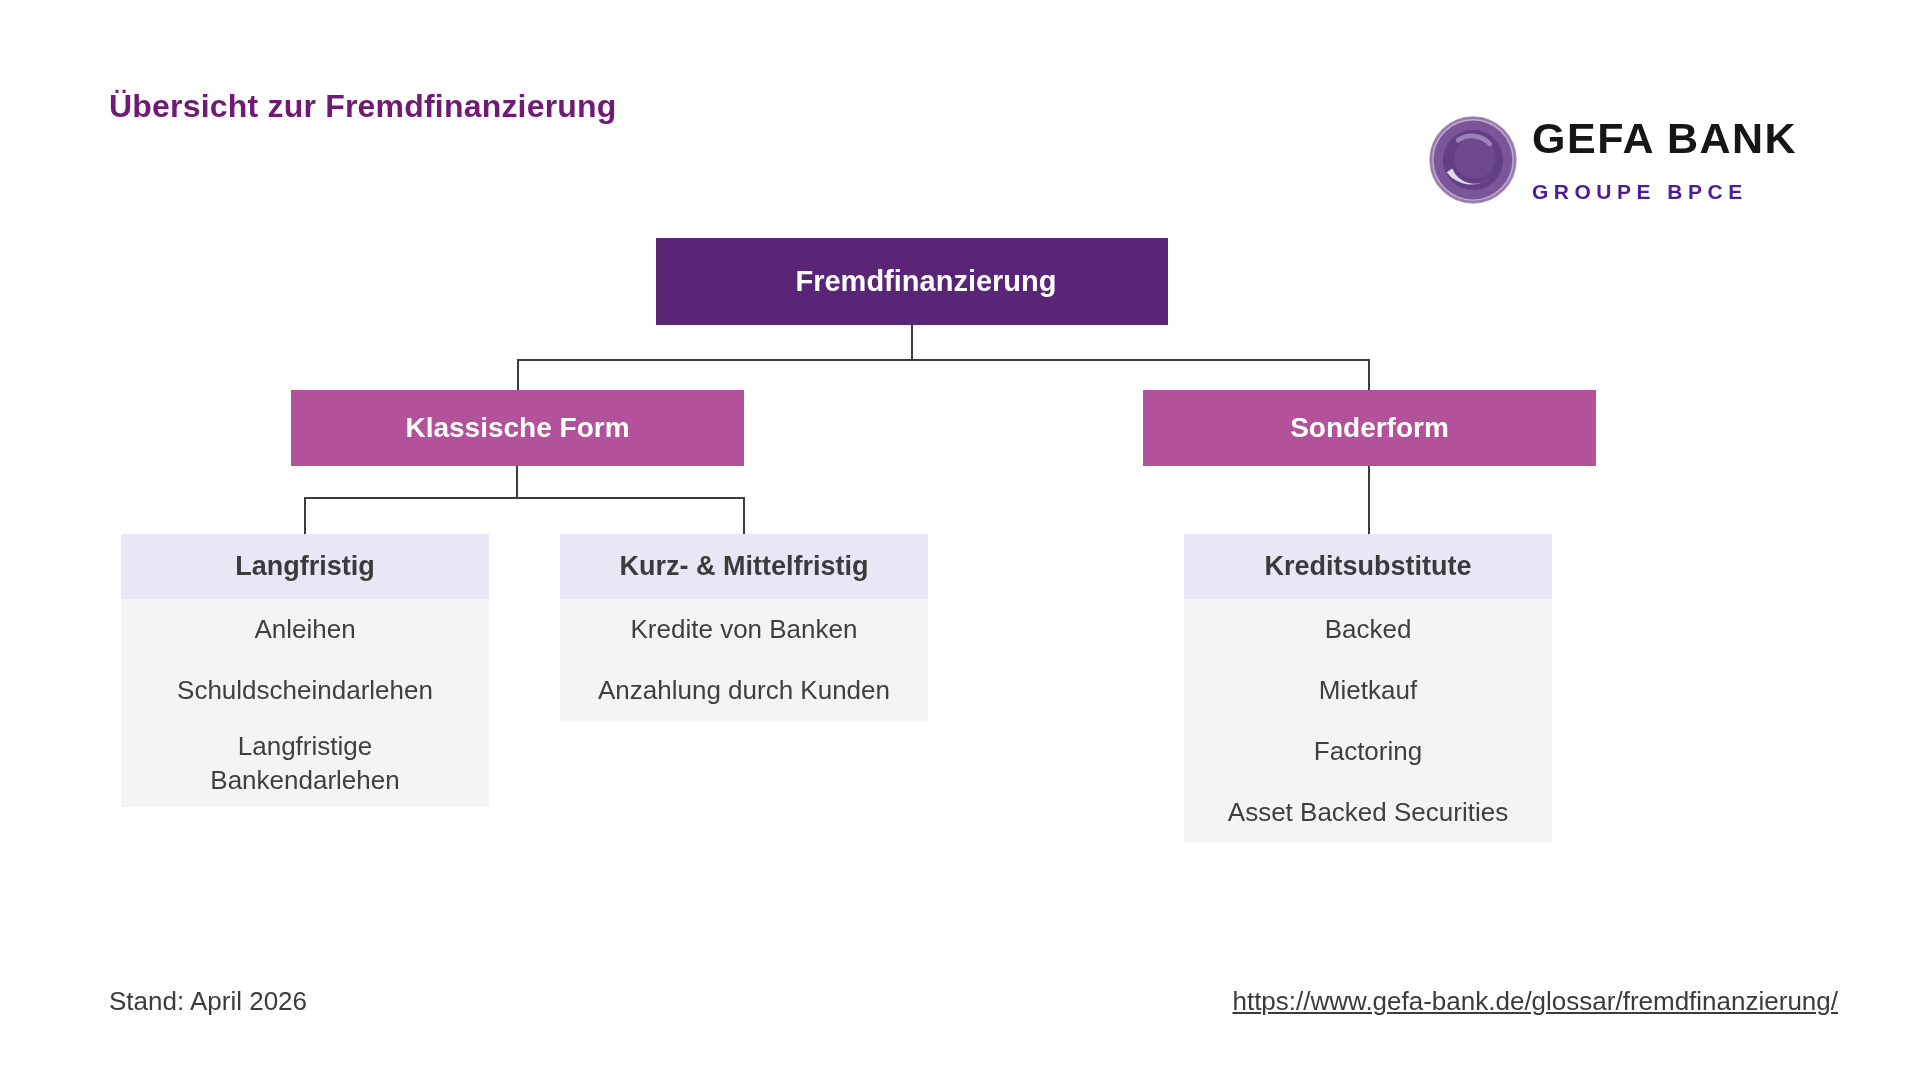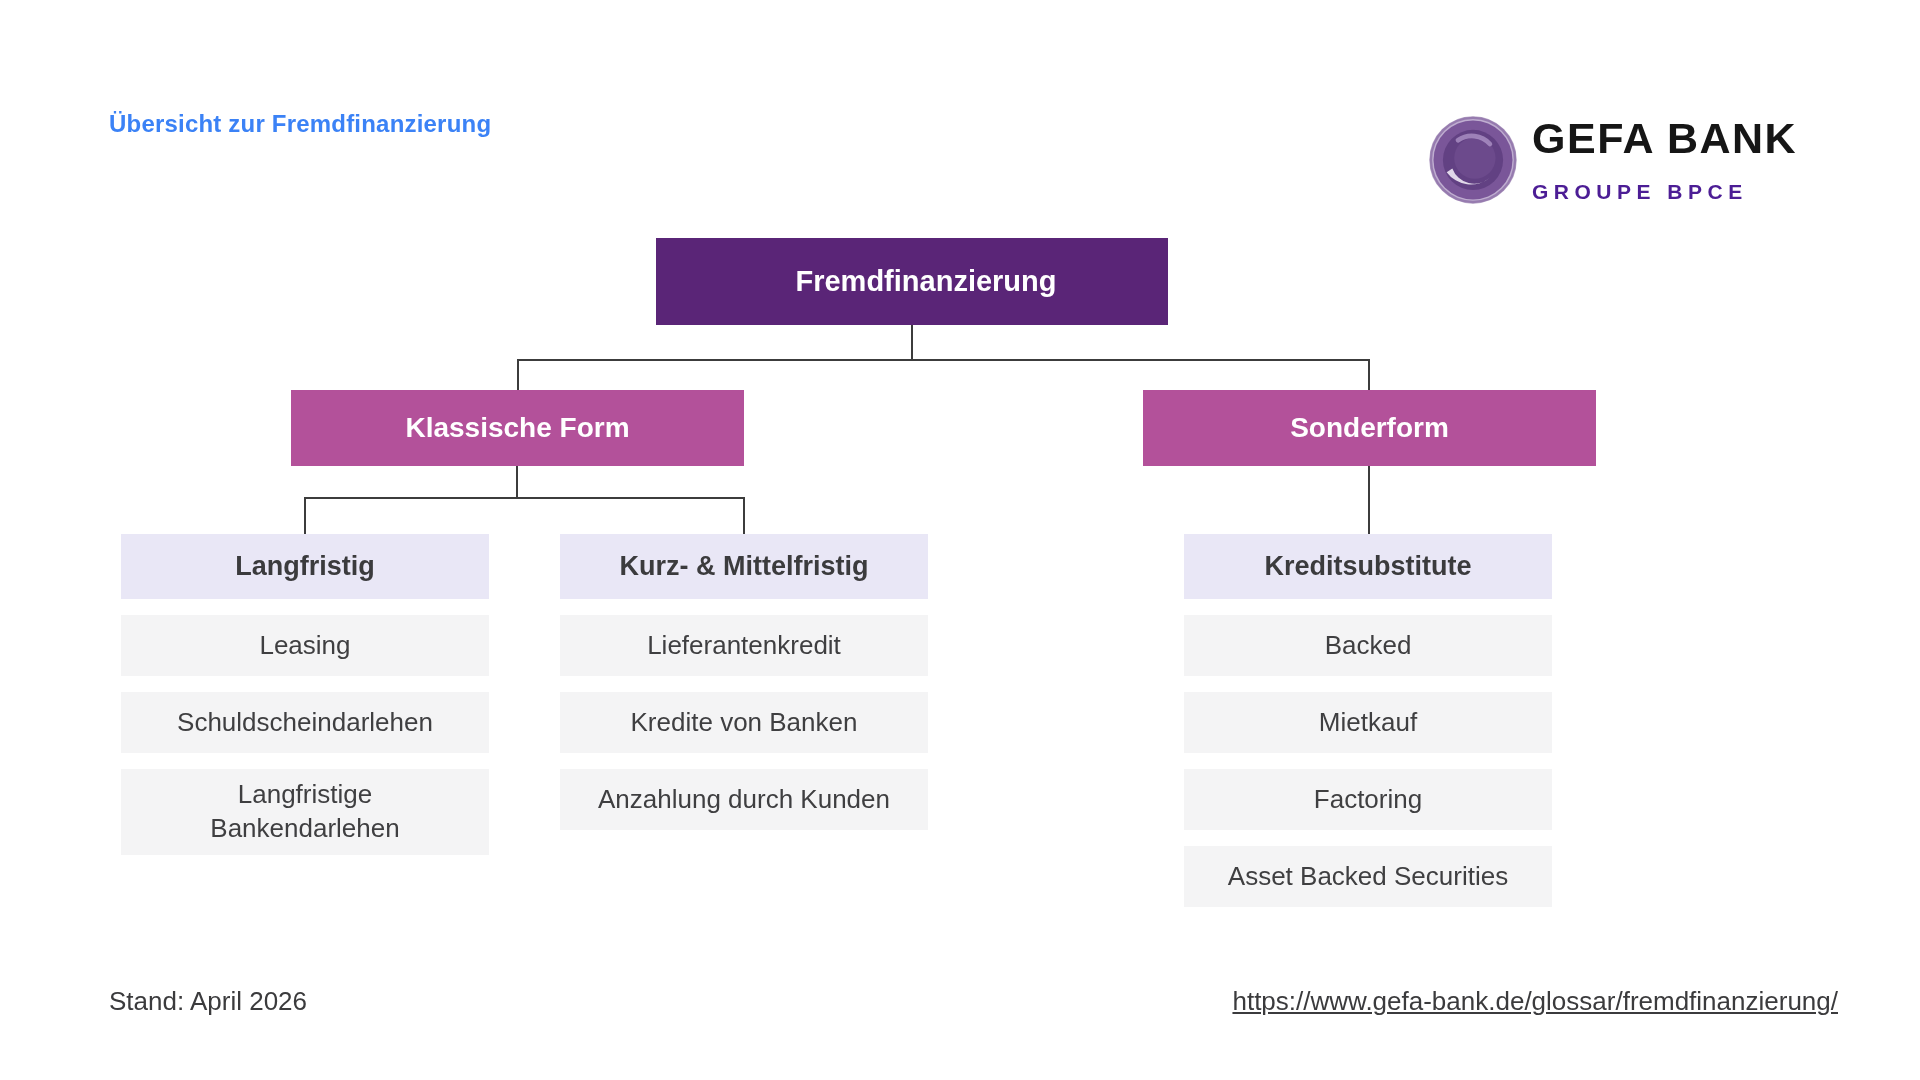--- a/index.html
+++ b/index.html
@@ -1,41 +1,41 @@
 <!DOCTYPE html>
 <html><head>
 <meta charset="utf-8">
 <style>
   html,body{margin:0;padding:0;background:#ffffff;}
   .page{
     position:relative;width:1920px;height:1080px;background:#ffffff;
     font-family:"Liberation Sans", sans-serif;overflow:hidden;
   }
   .page-title{
-    position:absolute;left:109px;top:110px;
-    font-size:24px;font-weight:bold;color:#3b82f6;letter-spacing:0.2px;
+    position:absolute;left:109px;top:88px;
+    font-size:32px;font-weight:bold;color:#701a75;letter-spacing:0.2px;
   }
   
   .logo{position:absolute;left:1426px;top:112px;display:flex;align-items:center;gap:12px;}
   .logo-mark{width:94px;height:94px;flex:0 0 auto;}
   .logo-text{display:flex;flex-direction:column;line-height:1;}
   .logo-brand{font-size:43px;font-weight:bold;color:#161616;letter-spacing:1.5px;white-space:nowrap;}
   .logo-group{font-size:21px;font-weight:bold;color:#4c1d95;letter-spacing:5.5px;margin-top:21px;white-space:nowrap;}
   
   .node{position:absolute;display:flex;align-items:center;justify-content:center;text-align:center;box-sizing:border-box;}
   .node-root{left:656px;top:238px;width:512px;height:87px;background:#5a2577;color:#ffffff;font-size:29px;font-weight:bold;padding-left:28px;}
   .node-branch{top:390px;width:453px;height:76px;background:#b3519a;color:#ffffff;font-size:28px;font-weight:bold;}
   .branch-left{left:291px;}
   .branch-right{left:1143px;}
   
   .conn{position:absolute;box-sizing:border-box;}
   .conn-v{width:2px;background:#3c3c3c;}
   .conn-bracket{border-top:2px solid #3c3c3c;border-left:2px solid #3c3c3c;border-right:2px solid #3c3c3c;background:transparent;}
   
-  .col{position:absolute;top:534px;width:368px;display:flex;flex-direction:column;gap:16px;}
+  .col{position:absolute;top:534px;width:368px;display:flex;flex-direction:column;}
   .col-left{left:121px;}
   .col-mid{left:560px;}
   .col-right{left:1184px;}
   .col-header{
     min-height:65px;background:#e9e7f6;color:#3b3b3d;font-size:27px;font-weight:bold;
     display:flex;align-items:center;justify-content:center;text-align:center;box-sizing:border-box;
   }
   .col-item{
     min-height:61px;background:#f4f4f5;color:#3f3f41;font-size:26px;
     display:flex;align-items:center;justify-content:center;text-align:center;box-sizing:border-box;line-height:1.3;
@@ -79,30 +79,29 @@
 
   <div class="node node-branch branch-left">Klassische Form</div>
   <div class="node node-branch branch-right">Sonderform</div>
 
   <div class="conn conn-v" style="left:516px;top:466px;height:31px;"></div>
   <div class="conn conn-bracket" style="left:304px;top:497px;width:441px;height:37px;"></div>
   <div class="conn conn-v" style="left:1368px;top:466px;height:68px;"></div>
 
   <div class="col col-left">
     <div class="col-header">Langfristig</div>
-    <div class="col-item">Leasing</div>
+    <div class="col-item">Anleihen</div>
     <div class="col-item">Schuldscheindarlehen</div>
     <div class="col-item two-line">
         <span>Langfristige Bankendarlehen</span>
       </div>
   </div>
 
   <div class="col col-mid">
     <div class="col-header">Kurz- &amp; Mittelfristig</div>
-    <div class="col-item">Lieferantenkredit</div>
     <div class="col-item">Kredite von Banken</div>
     <div class="col-item">Anzahlung durch Kunden</div>
   </div>
 
   <div class="col col-right">
     <div class="col-header">Kreditsubstitute</div>
     <div class="col-item">Backed</div>
     <div class="col-item">Mietkauf</div>
     <div class="col-item">Factoring</div>
     <div class="col-item">Asset Backed Securities</div>

